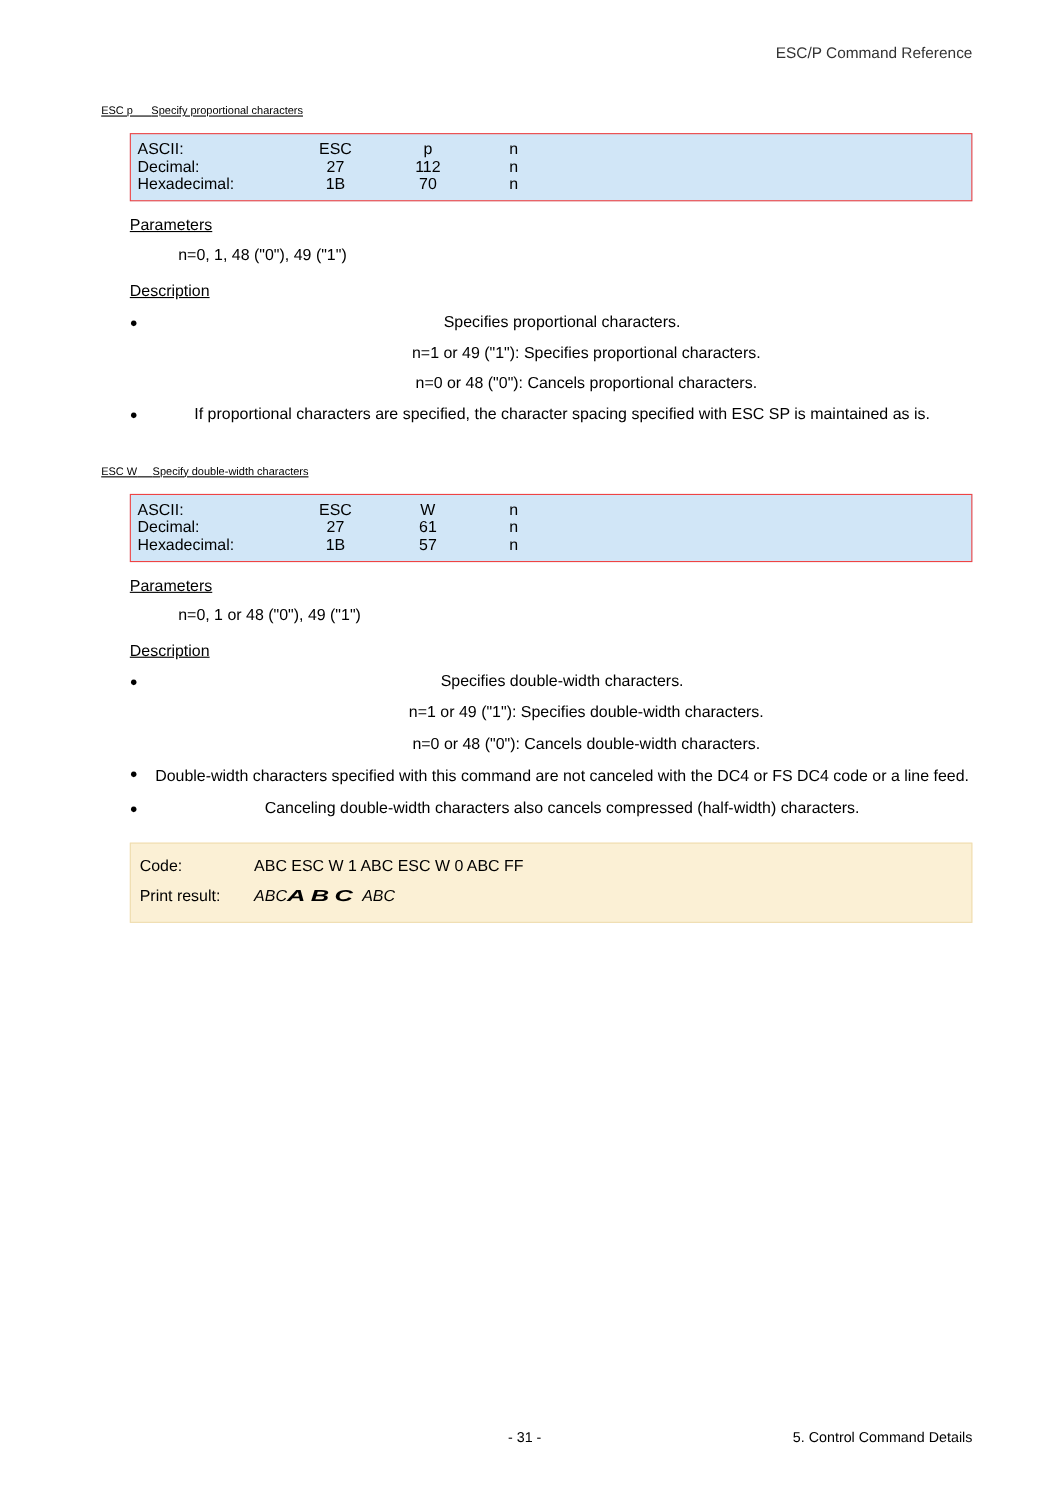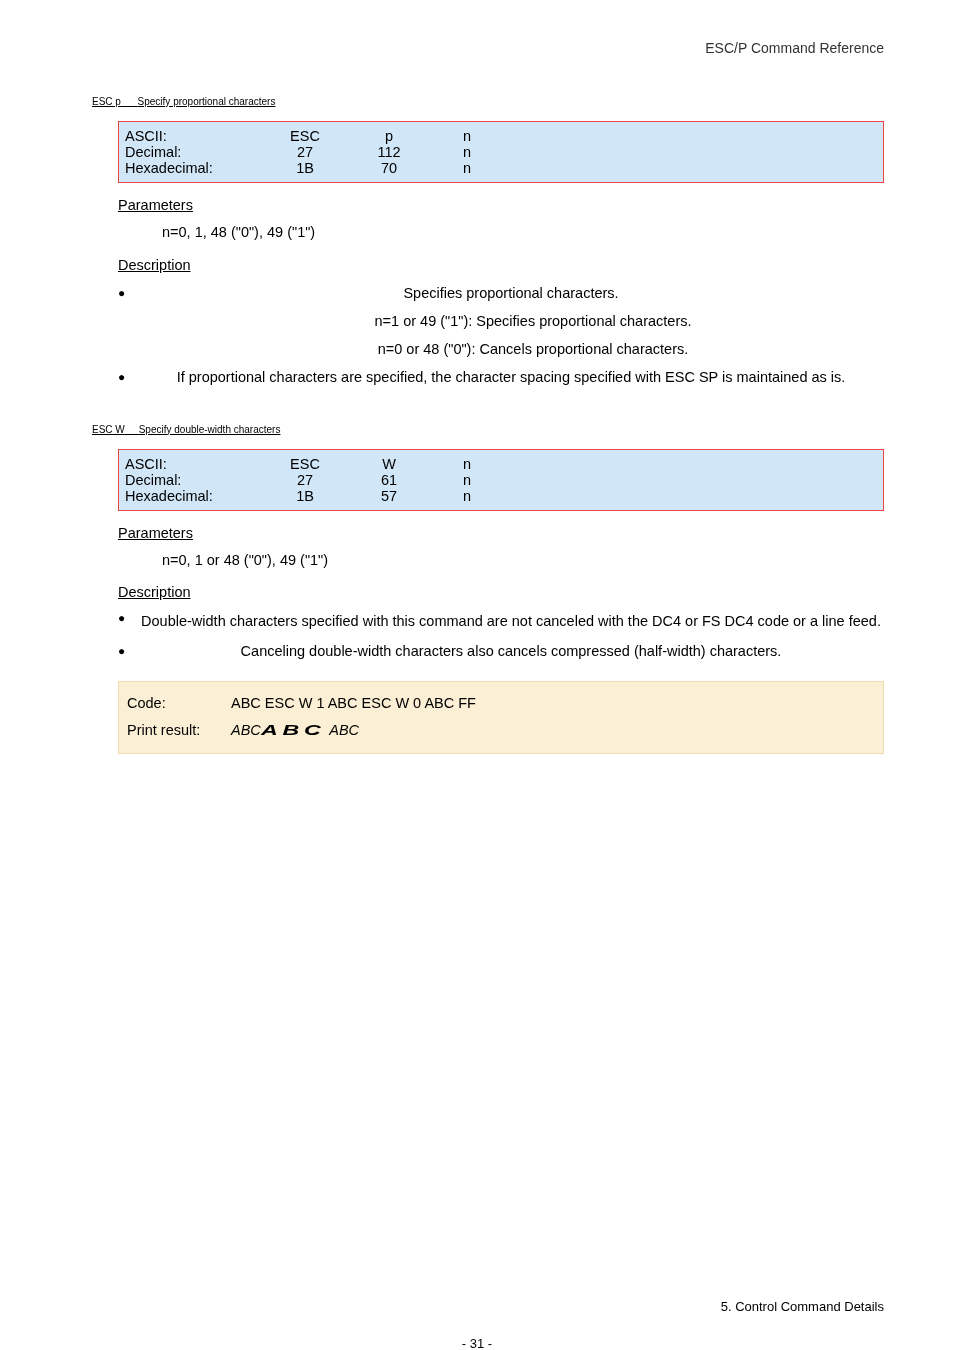--- a/index.html
+++ b/index.html
@@ -121,21 +121,20 @@
     bottom: 36px;
     display: flex;
     justify-content: space-between;
     padding: 0 70px 0 92px;
     font-size: 13px;
   }
   .footer .center {
     position: absolute;
     left: 50%;
     transform: translateX(-50%);
-    margin-top: 37px;
   }
   .footer .right {
     margin-left: auto;
   }
 </style>
 </head>
 <body>
 
 <div class="page-header">ESC/P Command Reference</div>
 
@@ -205,20 +204,25 @@
       <span>57</span>
       <span>n</span>
     </div>
   </div>
 
   <div class="sub-heading">Parameters</div>
   <div class="param-line">n=0, 1 or 48 ("0"), 49 ("1")</div>
 
   <div class="sub-heading">Description</div>
   <ul class="bullet-list">
+    <li>
+      <span>Specifies double-width characters.</span>
+      <div class="bullet-sub">n=1 or 49 ("1"): Specifies double-width characters.</div>
+      <div class="bullet-sub">n=0 or 48 ("0"): Cancels double-width characters.</div>
+    </li>
     <li class="multi">
       <span>Double-width characters specified with this command are not canceled with the DC4 or FS DC4 code or a line feed.</span>
     </li>
     <li>
       <span>Canceling double-width characters also cancels compressed (half-width) characters.</span>
     </li>
   </ul>
 
   <div class="example-block">
     <div class="example-row">

